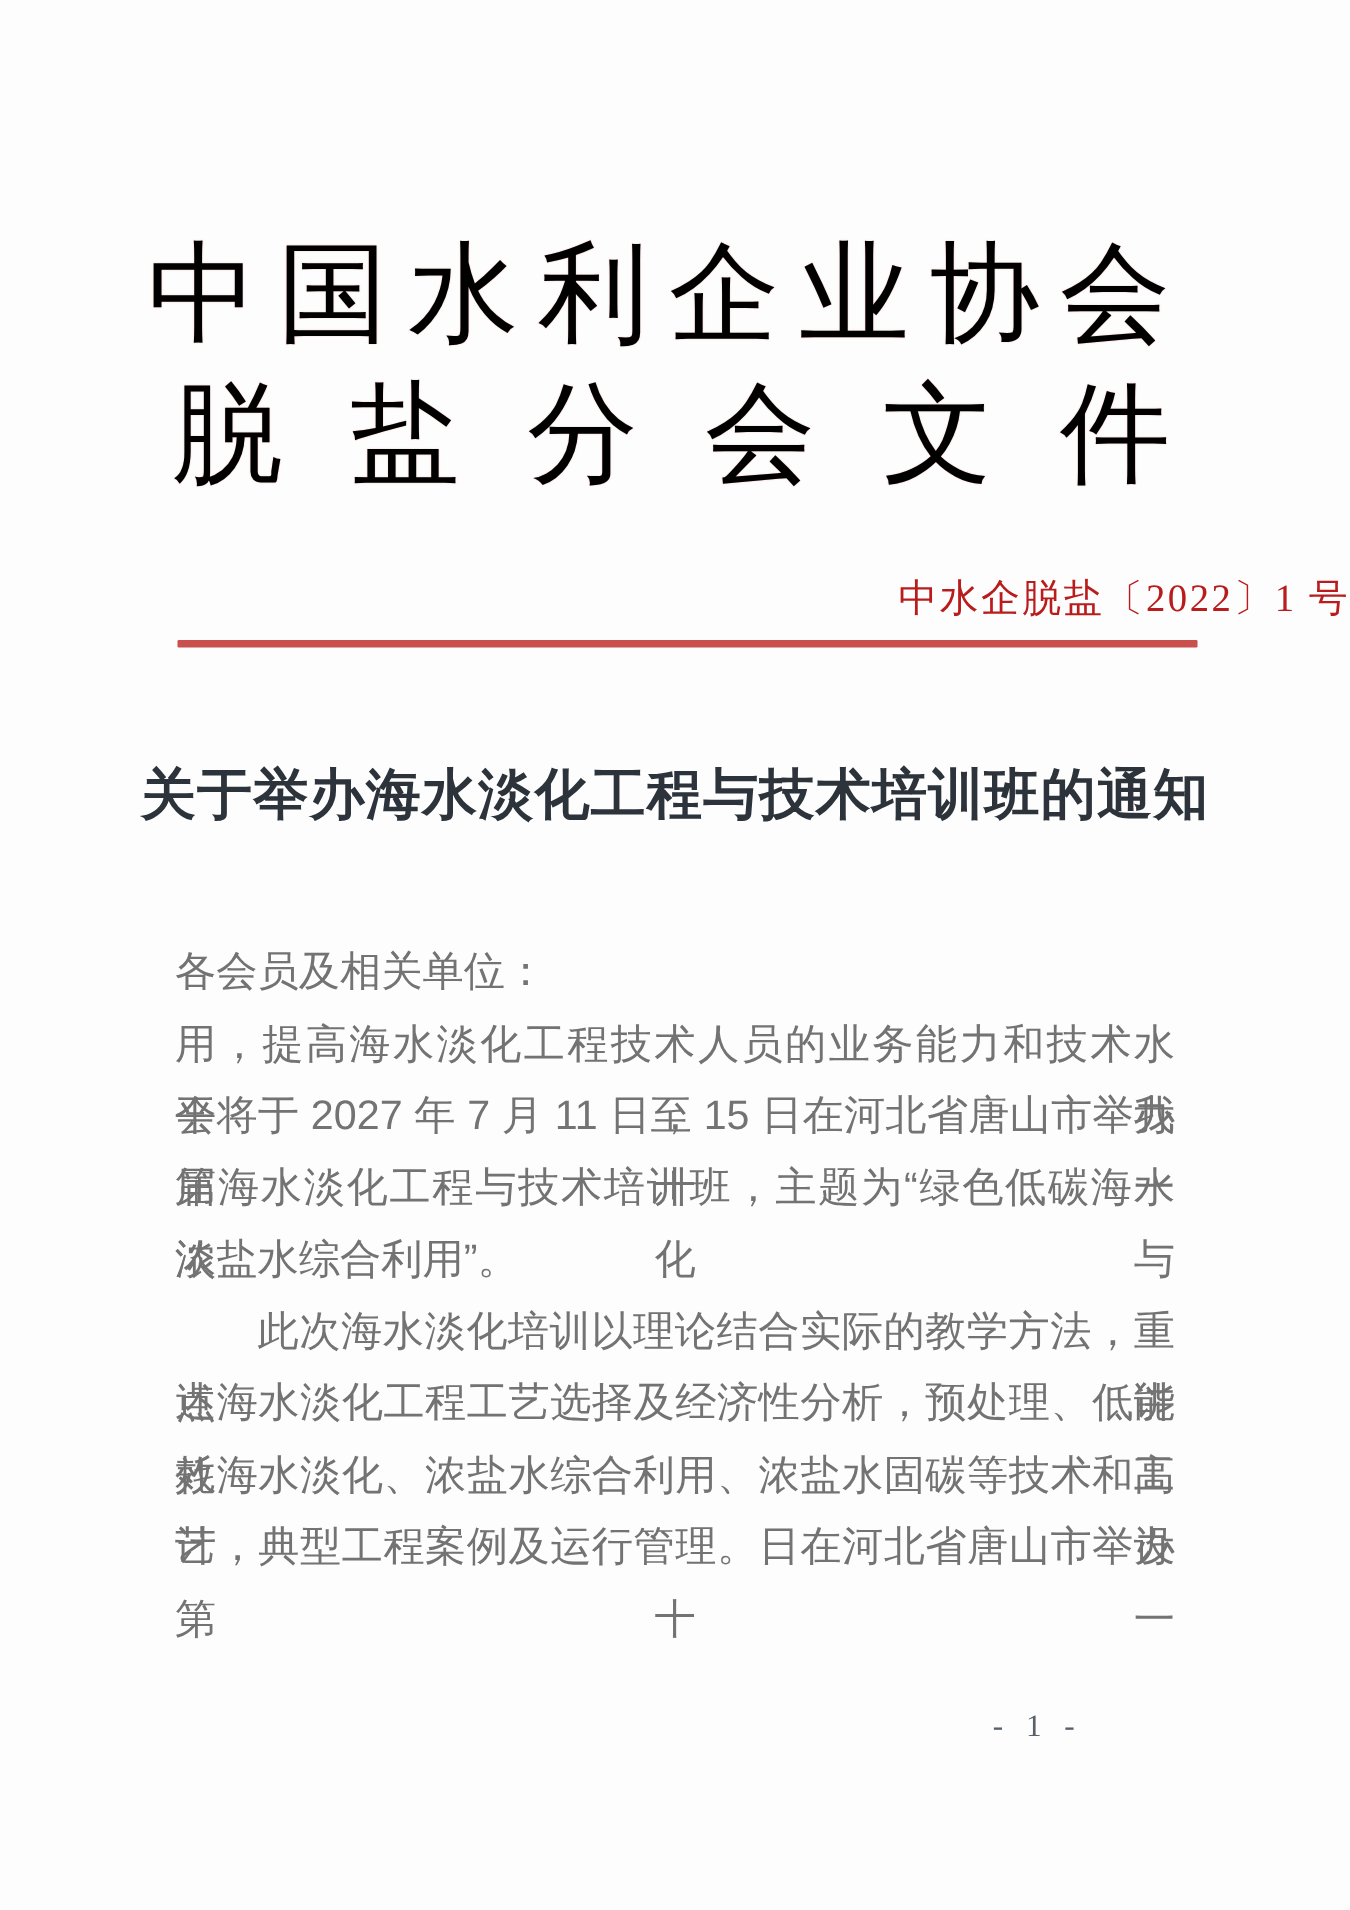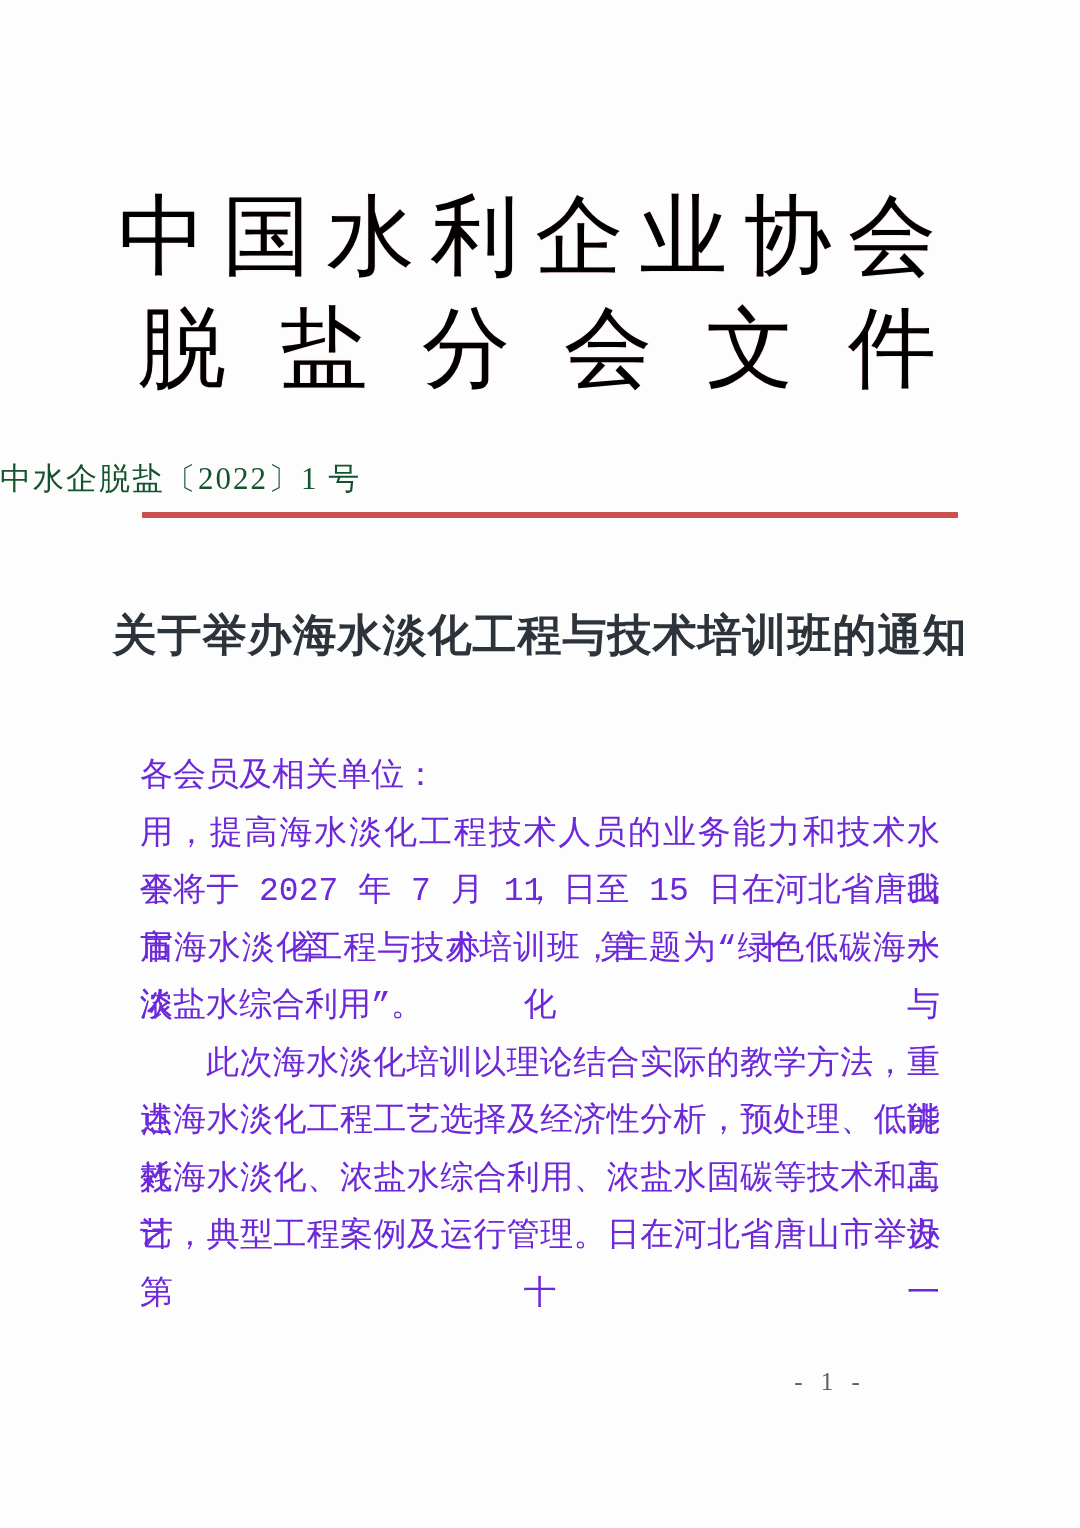--- a/index.html
+++ b/index.html
@@ -25,24 +25,24 @@
   }
   .org-line-1 { position: absolute; top: 193px; left: 118px; width: 818px; }
   .org-line-2 { position: absolute; top: 305px; left: 138px; width: 798px; }
 
   
   .doc-number {
     position: absolute;
     top: 458px;
     left: 0;
     width: 1080px;
-    text-align: left;
+    text-align: right;
     font-size: 31px;
     letter-spacing: 2px;
-    color: #14532d;
+    color: #b91c1c;
   }
 
   
   .red-rule {
     position: absolute;
     top: 512px;
     left: 142px;
     width: 816px;
     height: 6px;
     background: #c9504d;
@@ -63,22 +63,22 @@
     color: #2d333b;
   }
 
   
   .doc-body {
     position: absolute;
     top: 748px;
     left: 140px;
     width: 800px;
     font-size: 33px;
-    color: #6d28d9;
-    font-family: Liberation Mono, monospace;
+    color: #737373;
+    font-family: Liberation Sans, sans-serif;
   }
   .body-line {
     height: 57.5px;
     line-height: 57.5px;
     white-space: nowrap;
   }
   .body-line.justify {
     white-space: normal;
     text-align: justify;
     text-align-last: justify;

